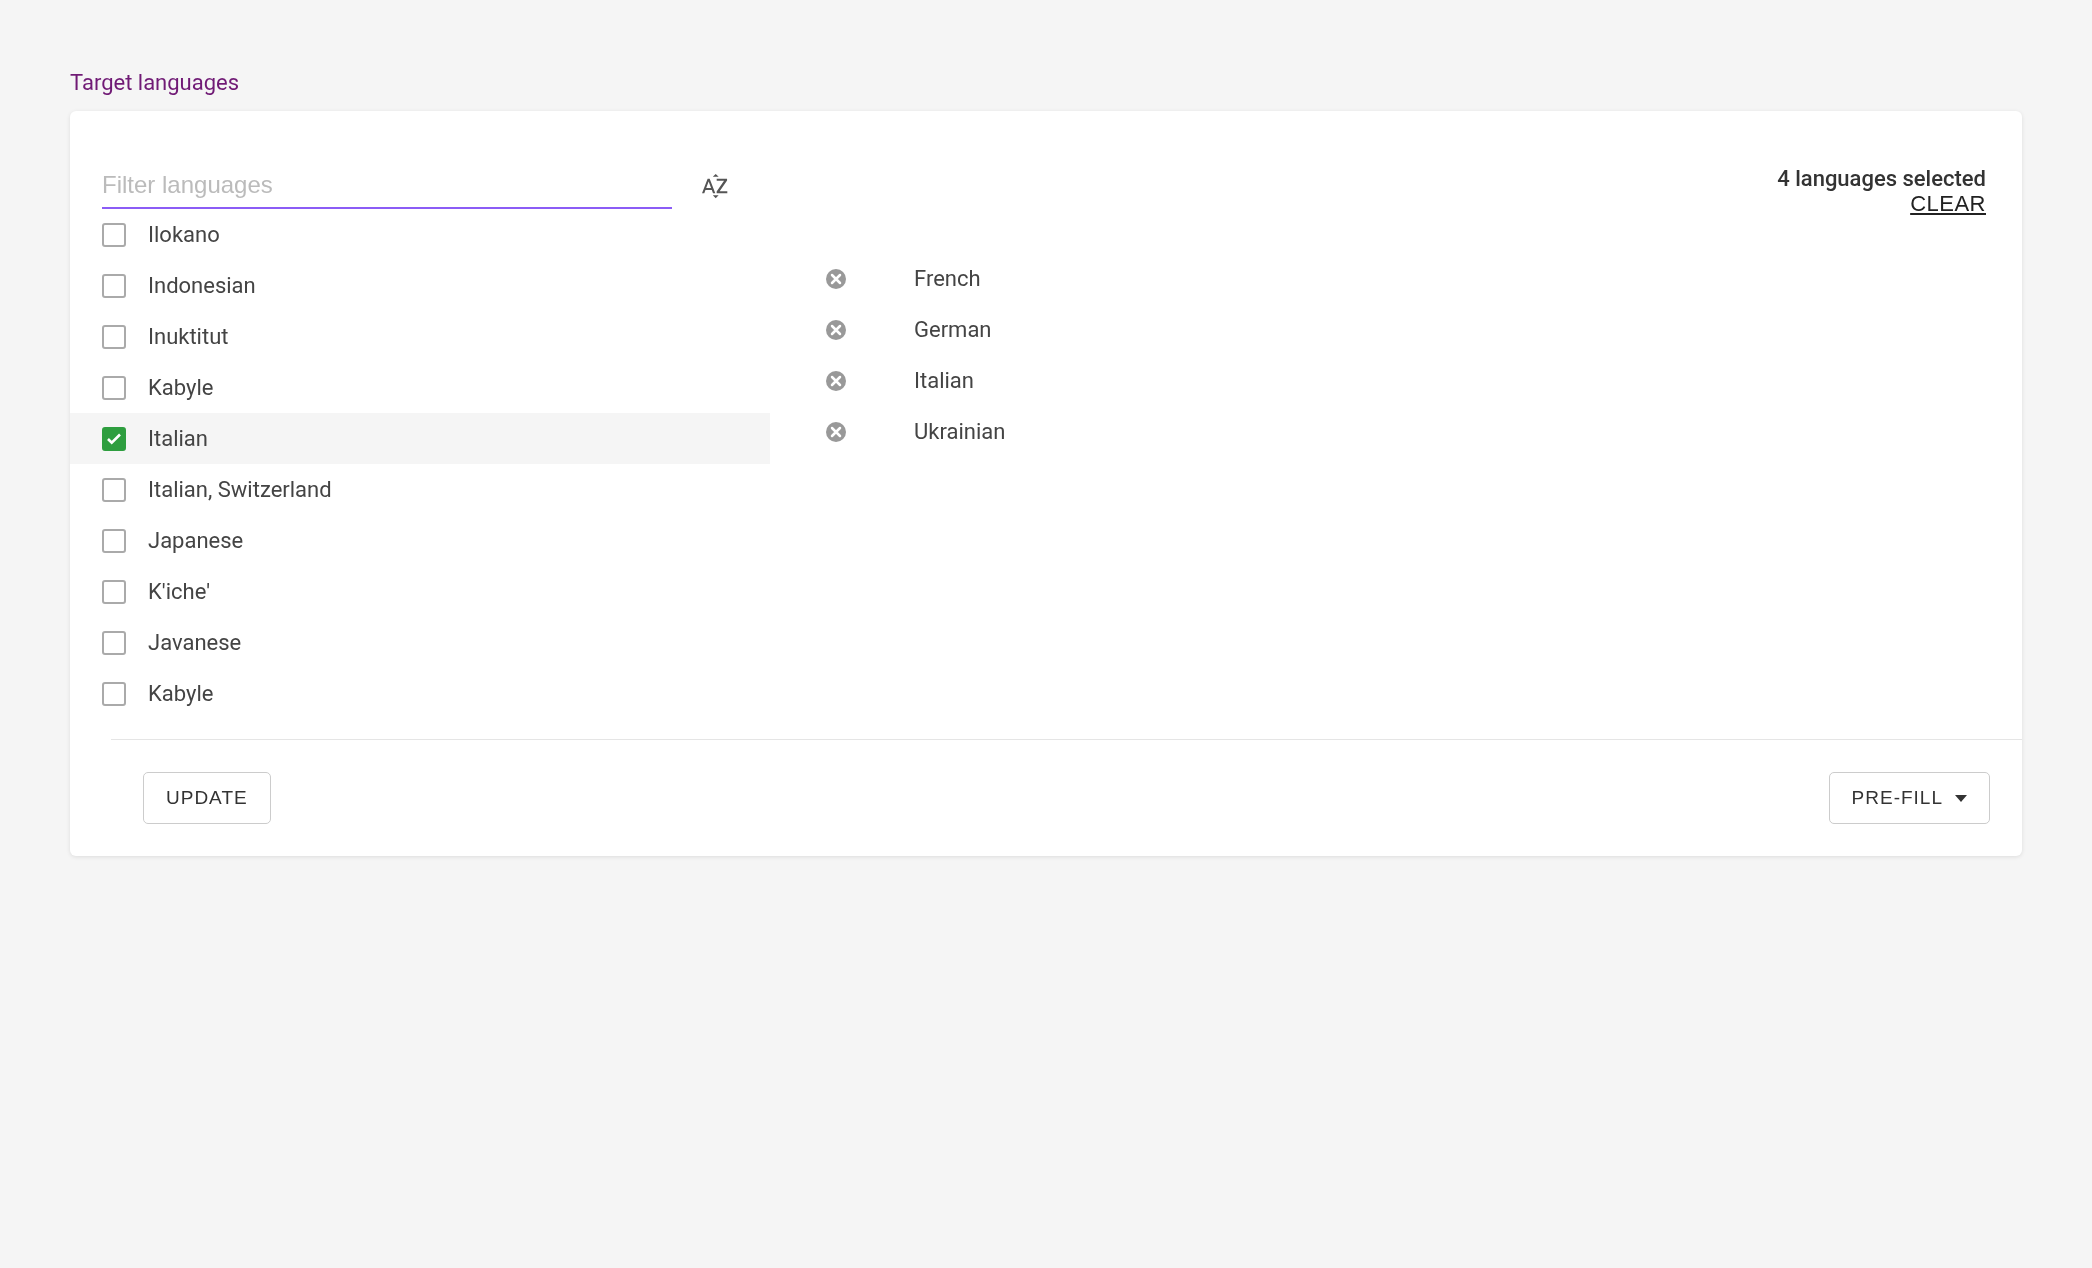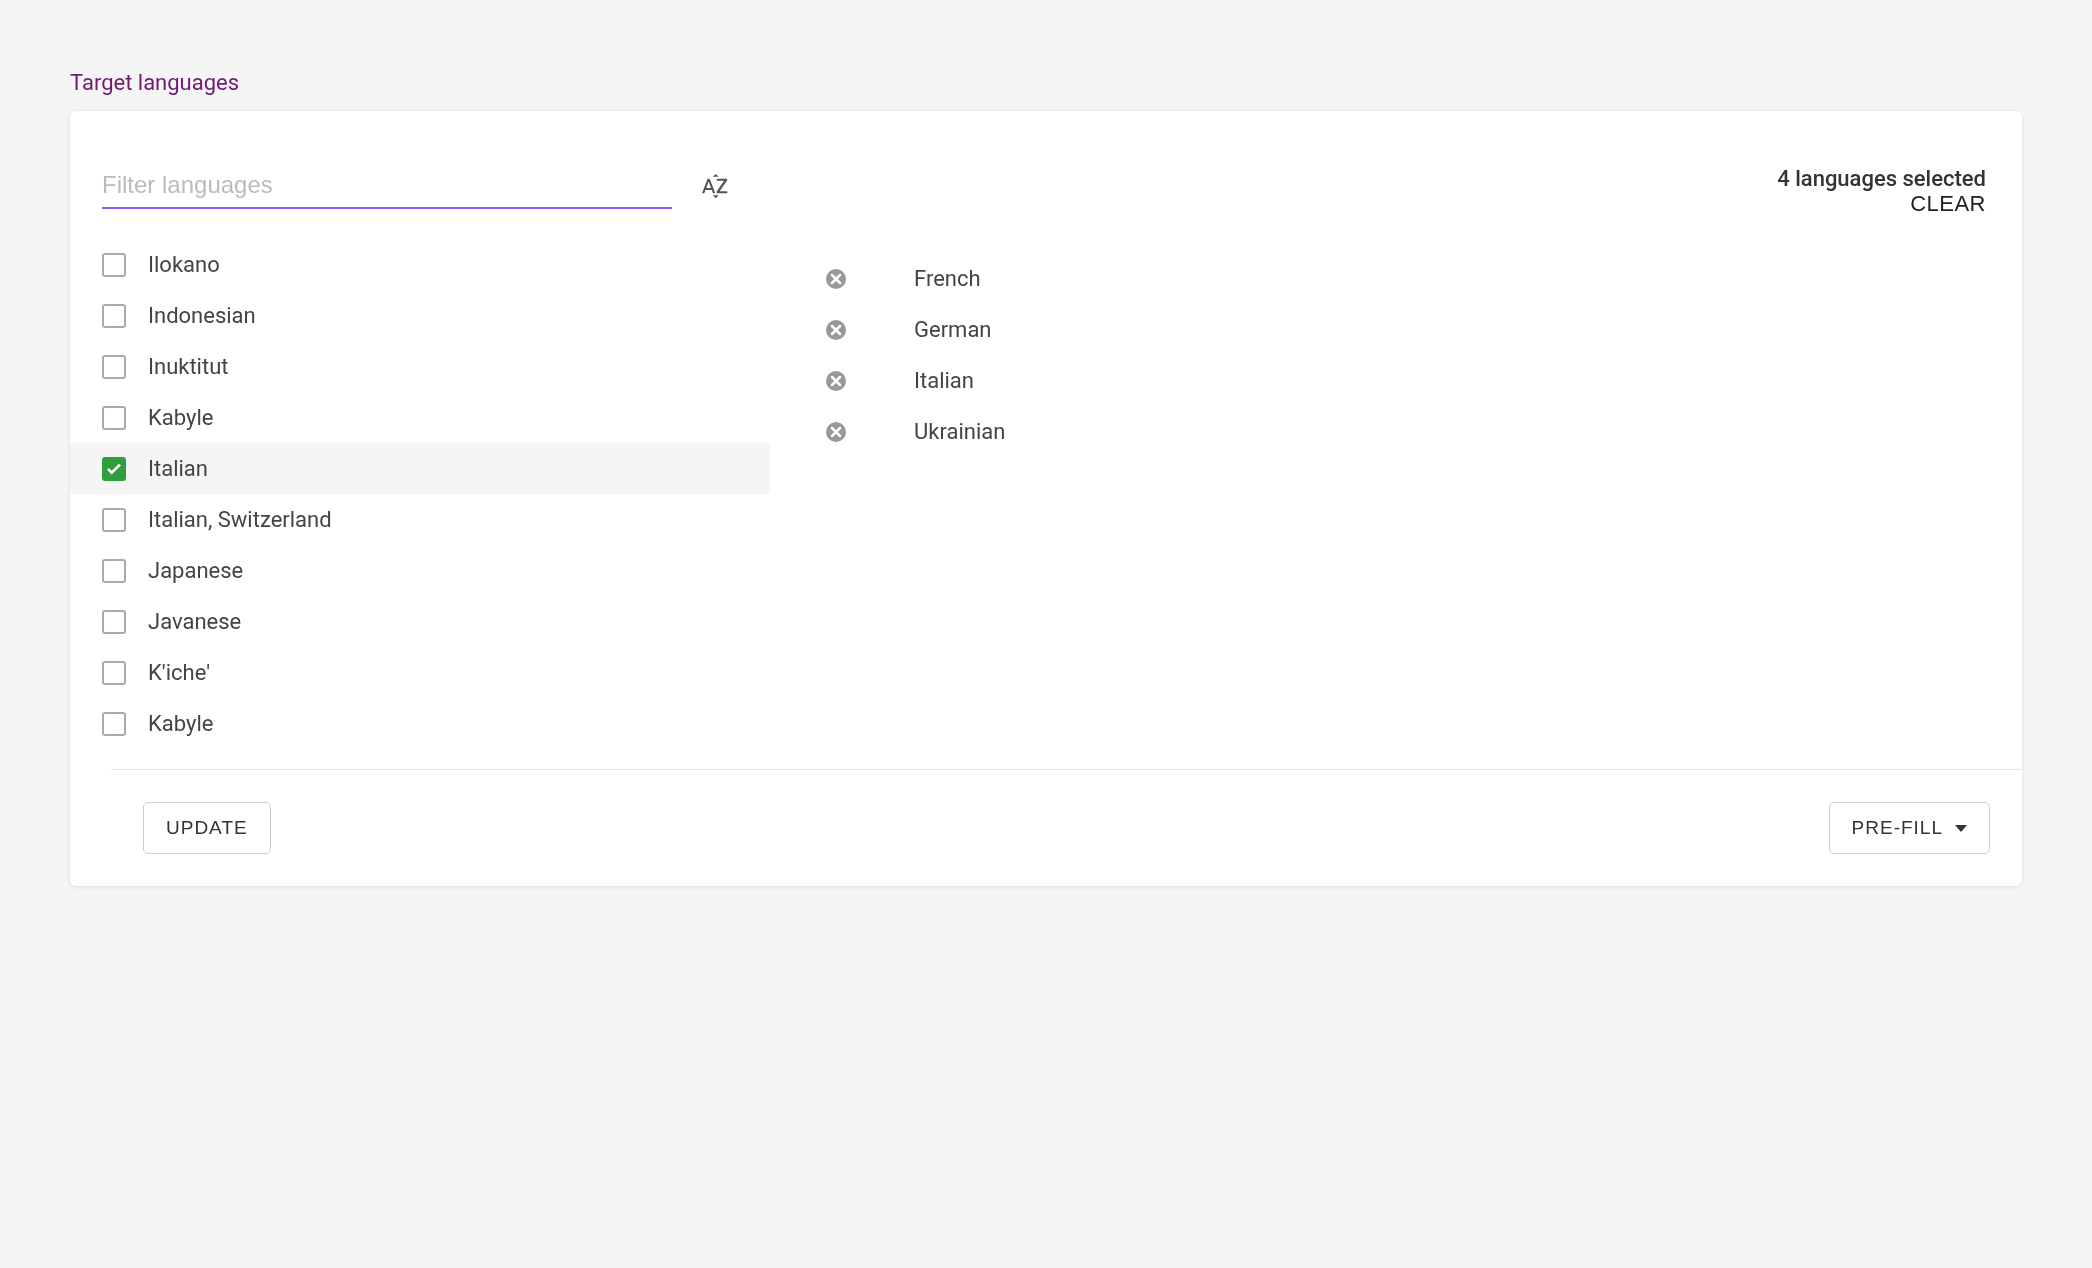--- a/index.html
+++ b/index.html
@@ -65,21 +65,20 @@
       padding: 0 8px;
       display: flex;
       align-items: center;
     }
     .sort-icon-btn svg {
       width: 30px;
       height: 30px;
       fill: #555;
     }
     .lang-list {
-      padding-top: 30px;
       padding-bottom: 20px;
     }
     .lang-item {
       display: flex;
       align-items: center;
       padding: 13px 32px;
       cursor: pointer;
     }
     .lang-item.highlighted {
       background: #f5f5f5;
@@ -123,20 +122,21 @@
       font-weight: 500;
     }
     .clear-btn {
       background: none;
       border: none;
       font-size: 22px;
       font-weight: 500;
       letter-spacing: 0.5px;
       color: #222;
       cursor: pointer;
+      text-decoration: underline;
     }
     .selected-list {
       padding-left: 18px;
     }
     .selected-item {
       display: flex;
       align-items: center;
       padding: 13px 0;
       gap: 44px;
     }
@@ -231,25 +231,25 @@
           <div class="lang-item">
             <div class="checkbox"></div>
             <span class="lang-label">Italian, Switzerland</span>
           </div>
           <div class="lang-item">
             <div class="checkbox"></div>
             <span class="lang-label">Japanese</span>
           </div>
           <div class="lang-item">
             <div class="checkbox"></div>
+            <span class="lang-label">K'iche'</span>
+          </div>
+          <div class="lang-item">
+            <div class="checkbox"></div>
             <span class="lang-label">Javanese</span>
-          </div>
-          <div class="lang-item">
-            <div class="checkbox"></div>
-            <span class="lang-label">K'iche'</span>
           </div>
           <div class="lang-item">
             <div class="checkbox"></div>
             <span class="lang-label">Kabyle</span>
           </div>
         </div>
     </div>
     <div class="right-col">
       <div class="selected-header">
         <div class="selected-title">4 languages selected</div>

